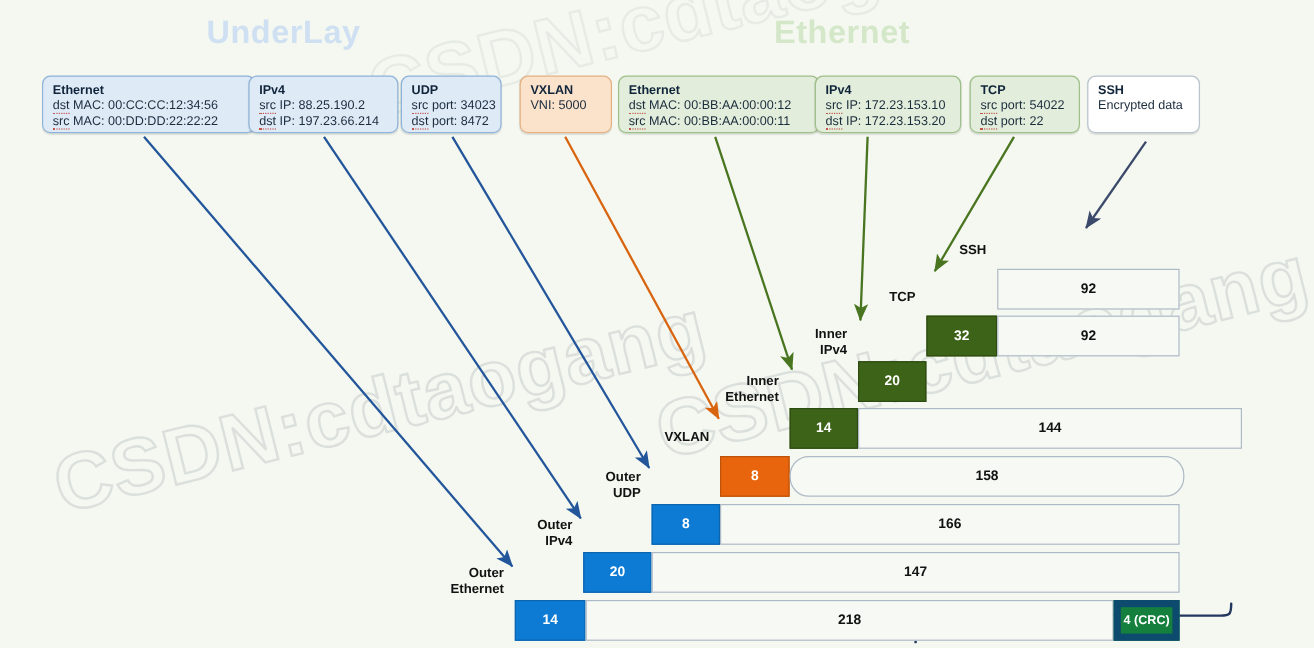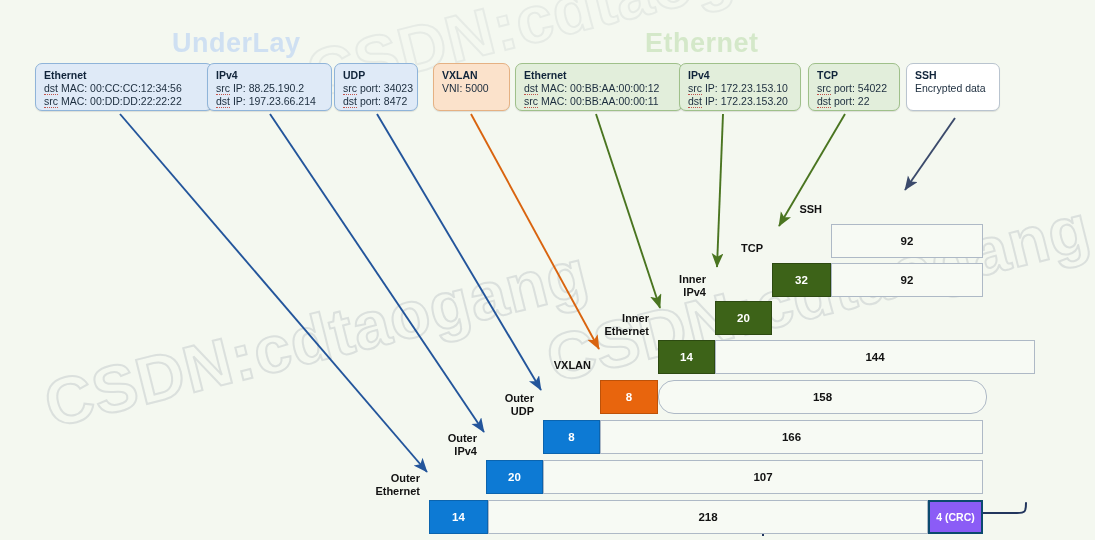--- a/index.html
+++ b/index.html
@@ -21,21 +21,21 @@
     white-space:nowrap;pointer-events:none;
     transform:rotate(-14deg);
     letter-spacing:1px;
   }
   .wm1{left:38px;top:300px;}
   .wm2{left:540px;top:255px;}
   .wm3{left:300px;top:-30px;opacity:.55;}
 
   
   .sect-title{
-    position:absolute;font-size:27px;font-weight:700;letter-spacing:.5px;margin-top:16px;
+    position:absolute;font-size:27px;font-weight:700;letter-spacing:.5px;
   }
   #title-underlay{left:172px;top:12px;color:#cfe0f2;}
   #title-overlay{left:645px;top:12px;color:#d4e8c9;}
 
   
   .hbox{
     position:absolute;top:63px;height:48px;
     border-radius:7px;box-sizing:border-box;
     padding:5px 7px 0 8px;
     box-shadow:0 1px 1px rgba(0,0,0,.10);
@@ -68,21 +68,21 @@
   .seg{
     position:absolute;top:0;height:34px;box-sizing:border-box;
     display:flex;align-items:center;justify-content:center;
     font-size:11.5px;font-weight:700;margin-top:32px;
   }
   .seg-hdr{color:#ffffff;}
   .seg-body{background:#f7faf4;border:1px solid #aeb9c6;color:#121212;}
   .c-green{background:#3d6318;border:1px solid #2d4a11;}
   .c-orange{background:#e8650d;border:1px solid #bd5209;}
   .c-blue{background:#0d7ad4;border:1px solid #0b64ae;}
-  .seg-crc{background:#8b5cf6;border:2px solid #0c4a6e;color:#fff;font-size:10.5px;}
+  .seg-crc{background:#15803d;border:6px solid #0c4a6e;color:#fff;font-size:10.5px;}
 
   svg.lines{position:absolute;left:0;top:0;width:1095px;height:540px;overflow:visible;}
 </style>
 </head>
 <body>
 
 <div id="stage">
 
   <div class="wm wm1">CSDN:cdtaogang</div>
   <div class="wm wm2">CSDN:cdtaogang</div>
@@ -220,21 +220,21 @@
     </div>
     <div class="seg c-blue seg-hdr" style="left:0;width:57px;">8</div>
     <div class="seg seg-body" style="left:57px;width:383px;">166</div>
   </div>
 
   <div class="row" id="row-outer-ipv4" style="left:486px;top:428px;width:497px;">
     <div class="rlabel">
       <span>Outer</span><br><span>IPv4</span>
     </div>
     <div class="seg c-blue seg-hdr" style="left:0;width:57px;">20</div>
-    <div class="seg seg-body" style="left:57px;width:440px;">107</div>
+    <div class="seg seg-body" style="left:57px;width:440px;">147</div>
   </div>
 
   <div class="row" id="row-outer-eth" style="left:429px;top:468px;width:554px;">
     <div class="rlabel">
       <span>Outer</span><br><span>Ethernet</span>
     </div>
     <div class="seg c-blue seg-hdr" style="left:0;width:59px;">14</div>
     <div class="seg seg-body" style="left:59px;width:440px;">218</div>
     <div class="seg seg-crc" style="left:499px;width:55px;">4 (CRC)</div>
   </div>

